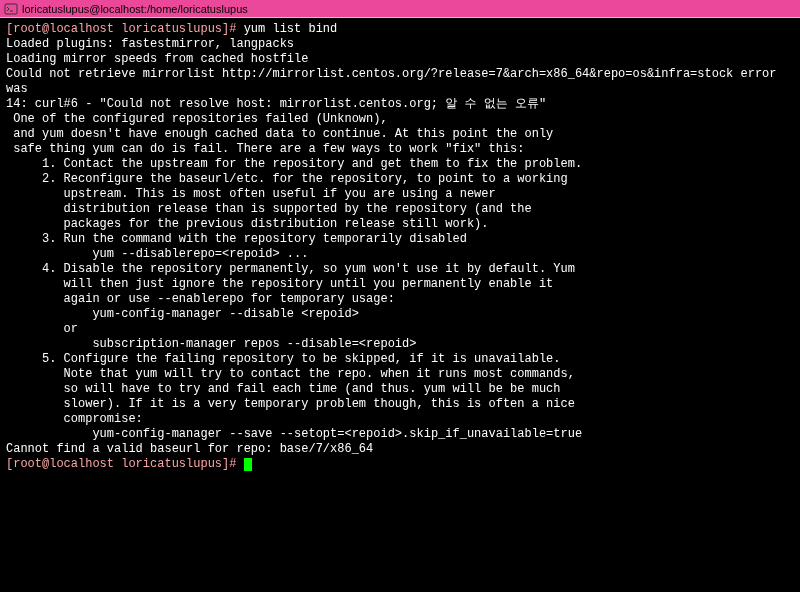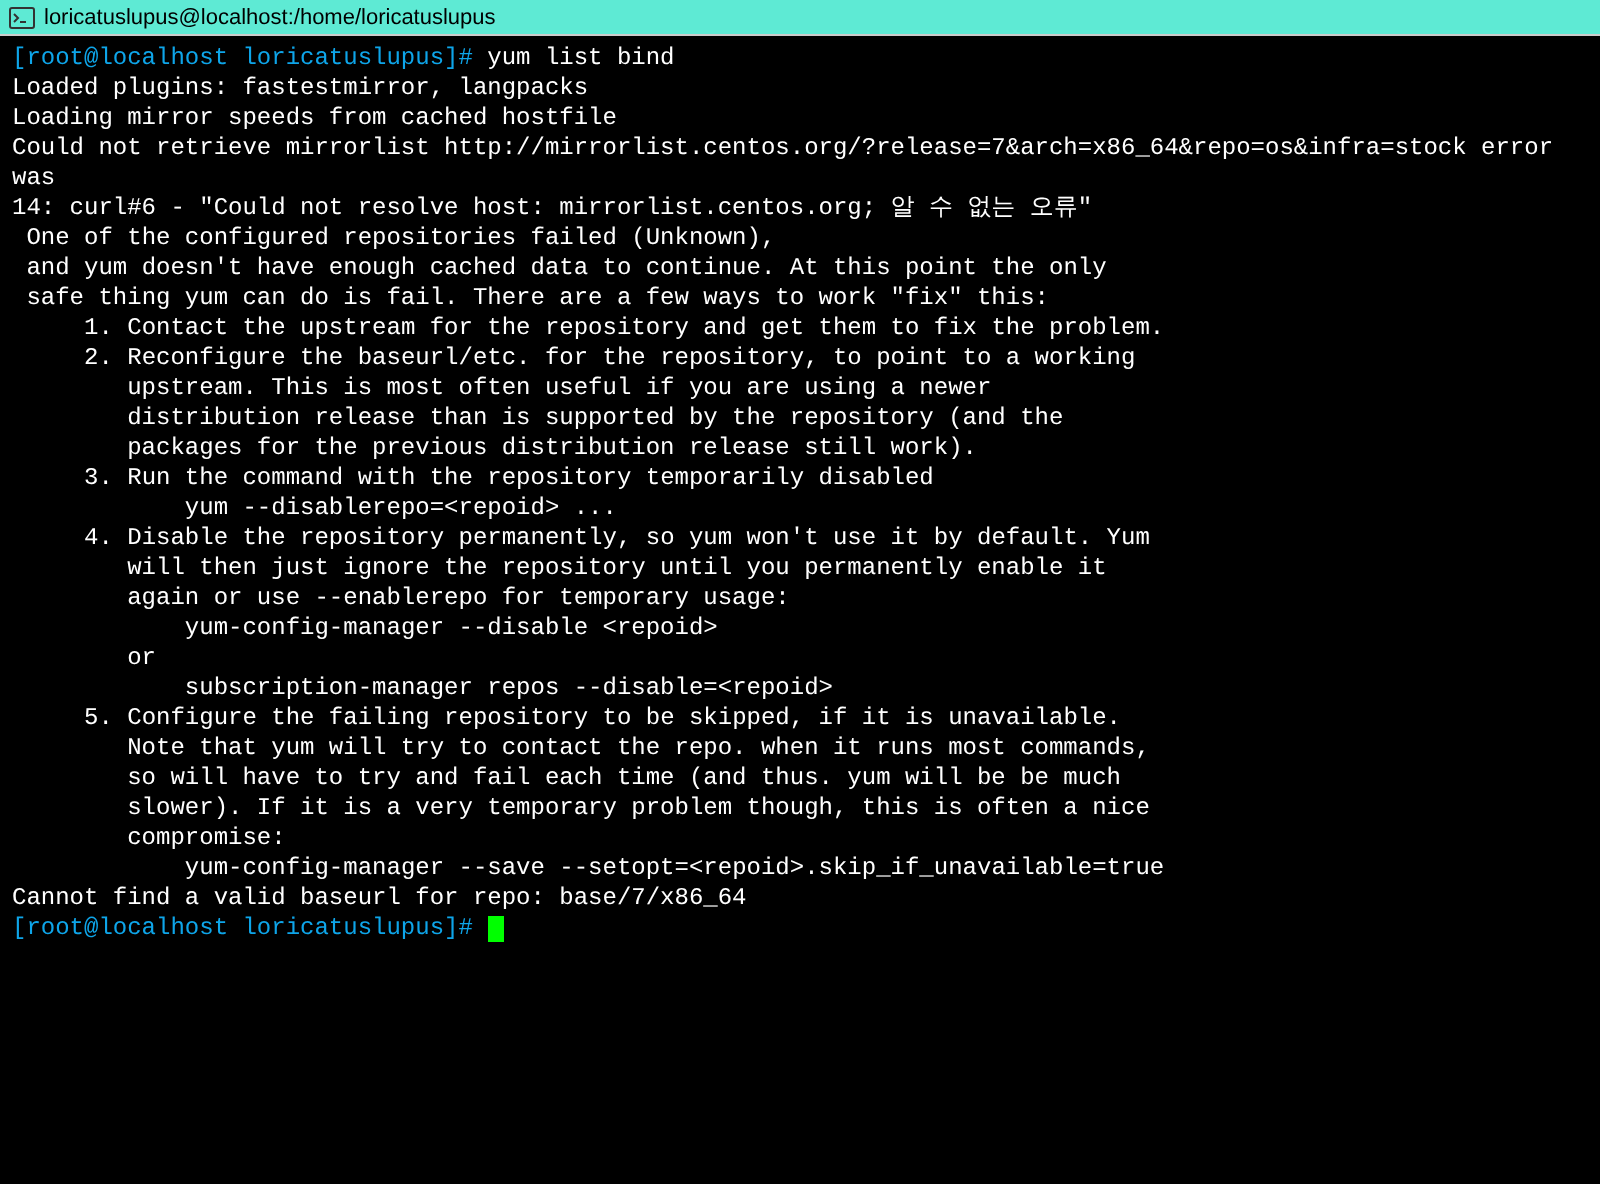--- a/index.html
+++ b/index.html
@@ -9,21 +9,21 @@
     }
     body {
       font-family: "Courier New", monospace;
       font-size: 12px;
       background: #f0f0f0;
       width: 800px;
       height: 592px;
       overflow: hidden;
     }
     .titlebar {
-      background: #5eead4;
+      background: #ec4899;
       height: 18px;
       display: flex;
       align-items: center;
       padding: 0 4px;
       border-bottom: 1px solid #ccc;
       font-family: Arial, sans-serif;
       font-size: 11px;
     }
     .titlebar-icon {
       width: 14px;
@@ -39,21 +39,21 @@
       width: 100%;
       height: calc(592px - 18px);
       padding: 4px 6px;
       font-family: "Courier New", monospace;
       font-size: 12px;
       line-height: 15px;
       white-space: pre-wrap;
       overflow: hidden;
     }
     .prompt-user {
-      color: #0ea5e9;
+      color: #fca5a5;
     }
     .cursor {
       display: inline-block;
       width: 8px;
       height: 13px;
       background: #00ff00;
       vertical-align: text-bottom;
     }
     .line {
       display: block;

